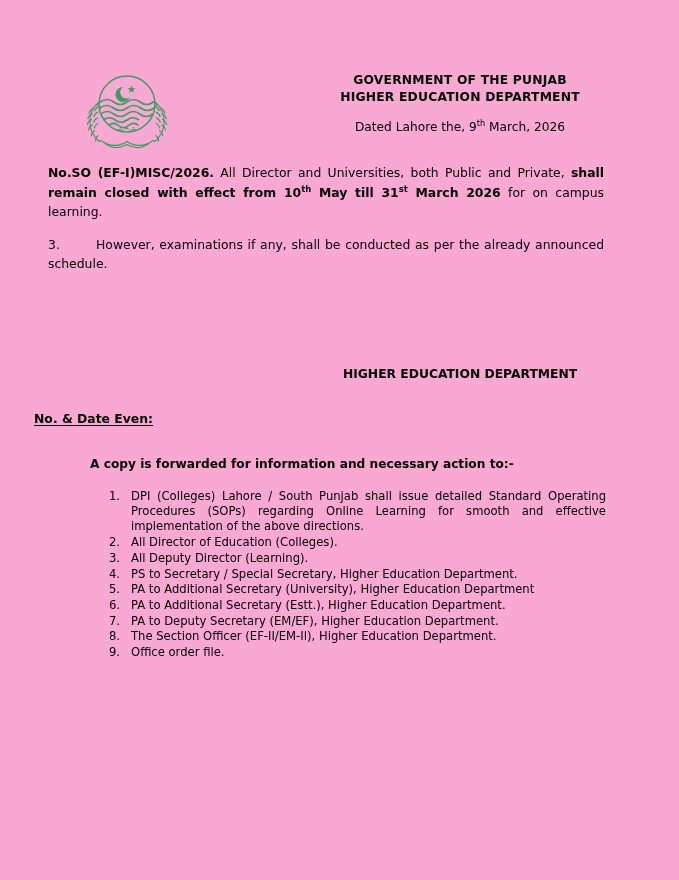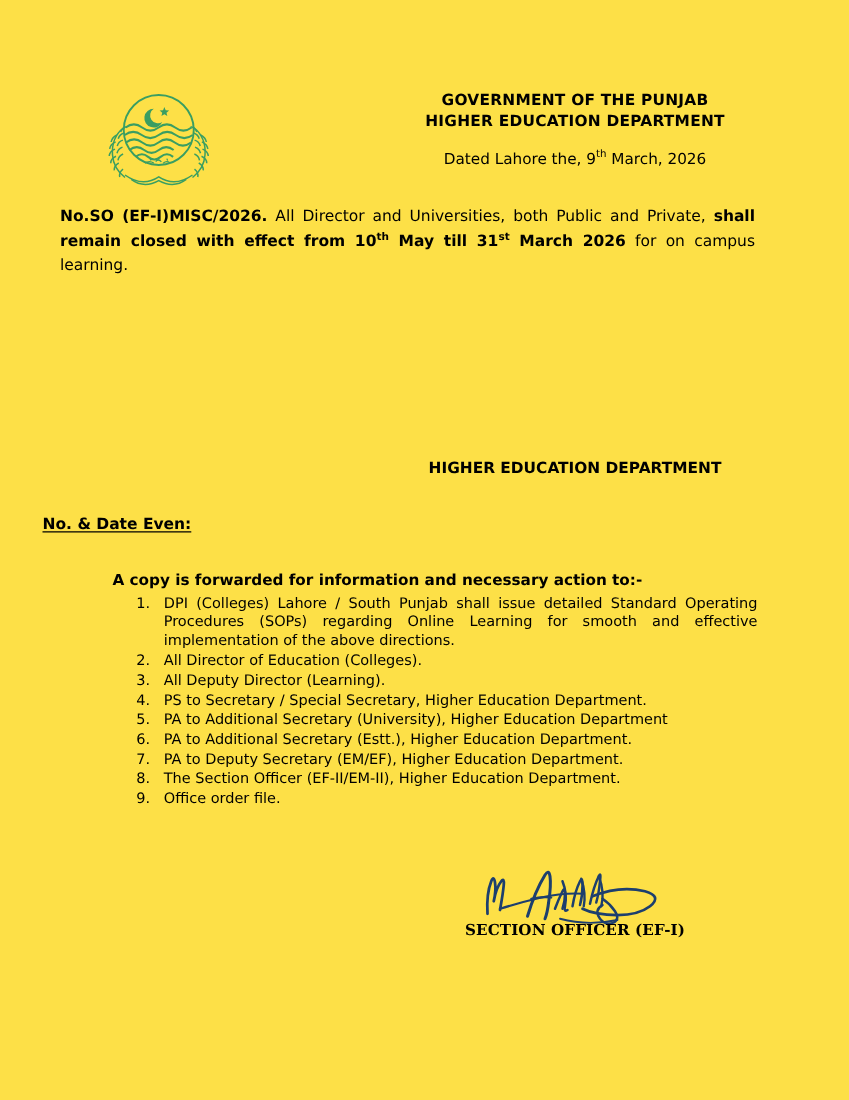--- a/index.html
+++ b/index.html
@@ -12,21 +12,21 @@
     height: 880px;
     position: relative;
     font-family: "DejaVu Sans", sans-serif;
     color: #000000;
     overflow: hidden;
   }
 
   .page {
     position: absolute;
     inset: 0;
-    background: #fde047;
+    background: #f9a8d4;
     text-decoration: underline;
   }
 
   
   .header {
     position: absolute;
     left: 0;
     top: 62px;
     width: 679px;
     height: 90px;
@@ -129,21 +129,21 @@
   
   .copy-block {
     position: absolute;
     left: 90px;
     top: 457px;
     width: 516px;
   }
   .copy-head {
     font-size: 12.2px;
     font-weight: bold;
-    margin-bottom: 4px;
+    margin-bottom: 18px;
   }
   ol.copy-list {
     margin: 0;
     padding: 0;
     list-style: none;
   }
   ol.copy-list li {
     position: relative;
     padding-left: 41px;
     font-size: 11.6px;
@@ -251,20 +251,21 @@
       <div class="date-line"><span>Dated Lahore the, 9</span><sup>th</sup><span> March, 2026</span></div>
     </div>
   </div>
 
   <div class="body-wrap">
 
 
     <p class="para"><b>No.SO (EF-I)MISC/2026.</b><span>  All Director and Universities, both Public and Private, </span><b>shall remain closed with effect from 10</b><b><sup>th</sup></b><b> May till 31</b><b><sup>st</sup></b><b> March 2026</b><span> for on campus learning.</span></p>
 
 
+    <p class="para gap"><span class="num-tab">3.</span><span>However, examinations if any, shall be conducted as per the already announced schedule.</span></p>
 
   </div>
 
   <div class="secretary">
     <div>HIGHER EDUCATION DEPARTMENT</div>
   </div>
 
   <div class="date-even">No. &amp; Date Even:</div>
 
   <div class="copy-block">
@@ -302,41 +303,14 @@
         <span class="marker">8.</span>
         <span class="txt">The Section Officer (EF-II/EM-II), Higher Education Department.</span>
       </li>
       <li>
         <span class="marker">9.</span>
         <span class="txt">Office order file.</span>
       </li>
     </ol>
   </div>
 
-  <div class="sign-area">
-    <svg class="sign-svg" viewBox="0 0 165 58" aria-hidden="true">
-      <g fill="none" stroke="#1d3f6e" stroke-linecap="round" stroke-linejoin="round">
-
-        <path d="M12 48 q-1 -16 3 -26 q2 -5 3 1 q1 6 -1 15 q2 -11 6 -16 q2.5 -3 2 3 q-.5 6 -3 20" stroke-width="2.2"></path>
-
-        <path d="M22 44 q16 -5 33 -9 q18 -4 34 -3" stroke-width="1.8"></path>
-
-        <path d="M44 50 q6 -20 14 -33 q3 -5 4 1 q1 7 -1 20 q-1 9 -3 14" stroke-width="2.4"></path>
-        <path d="M47 36 q9 -2 16 -1" stroke-width="1.7"></path>
-
-        <path d="M66 44 q3 -8 6 -14 q2 -4 2 2 q0 6 -2 12" stroke-width="2"></path>
-        <path d="M72 22 q4 10 2 20 q-1 5 2 3" stroke-width="2"></path>
-        <path d="M80 42 q2 -12 6 -20 q2 -4 2 3 q0 9 -2 16" stroke-width="2"></path>
-        <path d="M87 20 q4 12 2 22" stroke-width="1.9"></path>
-        <path d="M94 40 q3 -14 7 -22 q2 -4 1 4 q-1 10 -3 17" stroke-width="2"></path>
-        <path d="M101 18 q5 13 2 24" stroke-width="1.9"></path>
-
-        <path d="M104 36 q6 4 10 10 q4 6 -1 9 q-6 3 -11 -3 q-5 -7 2 -11" stroke-width="2"></path>
-
-        <path d="M96 34 q22 -9 42 -4 q14 4 4 12 q-9 7 -26 7 q-18 0 -28 -5" stroke-width="2.2"></path>
-
-        <path d="M70 52 q22 6 46 1" stroke-width="1.5"></path>
-      </g>
-    </svg>
-    <div class="sign-caption">SECTION OFFICER (EF-I)</div>
-  </div>
 
 </div>
 
 </body></html>

